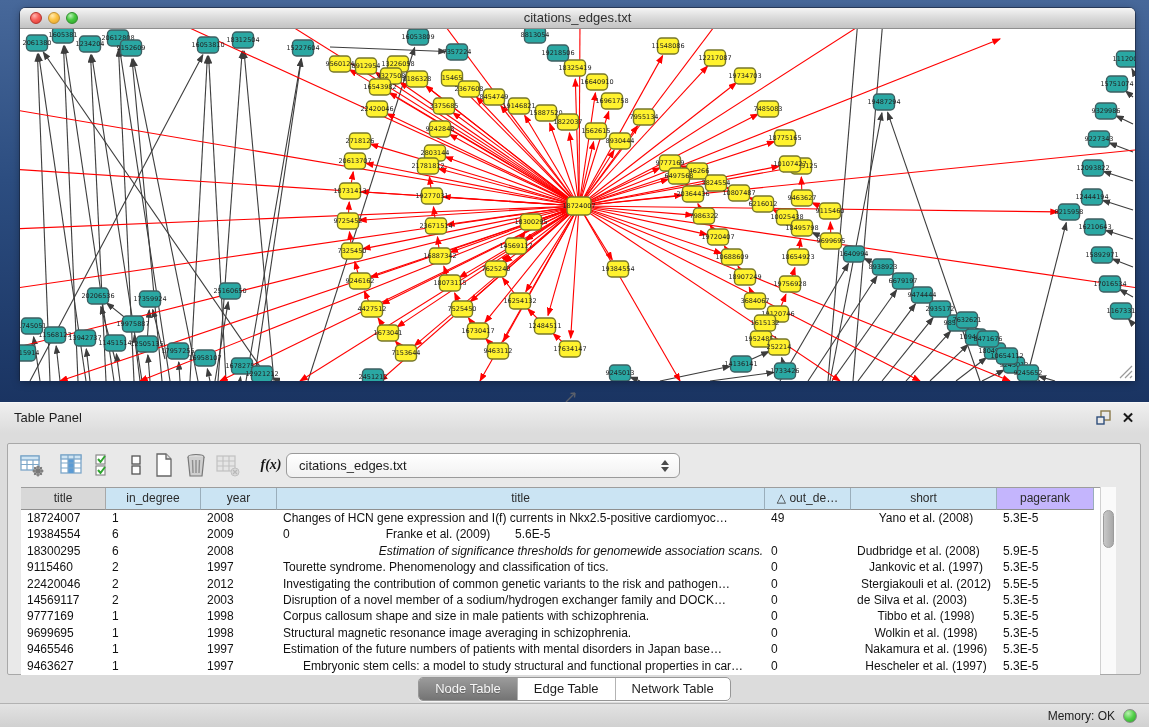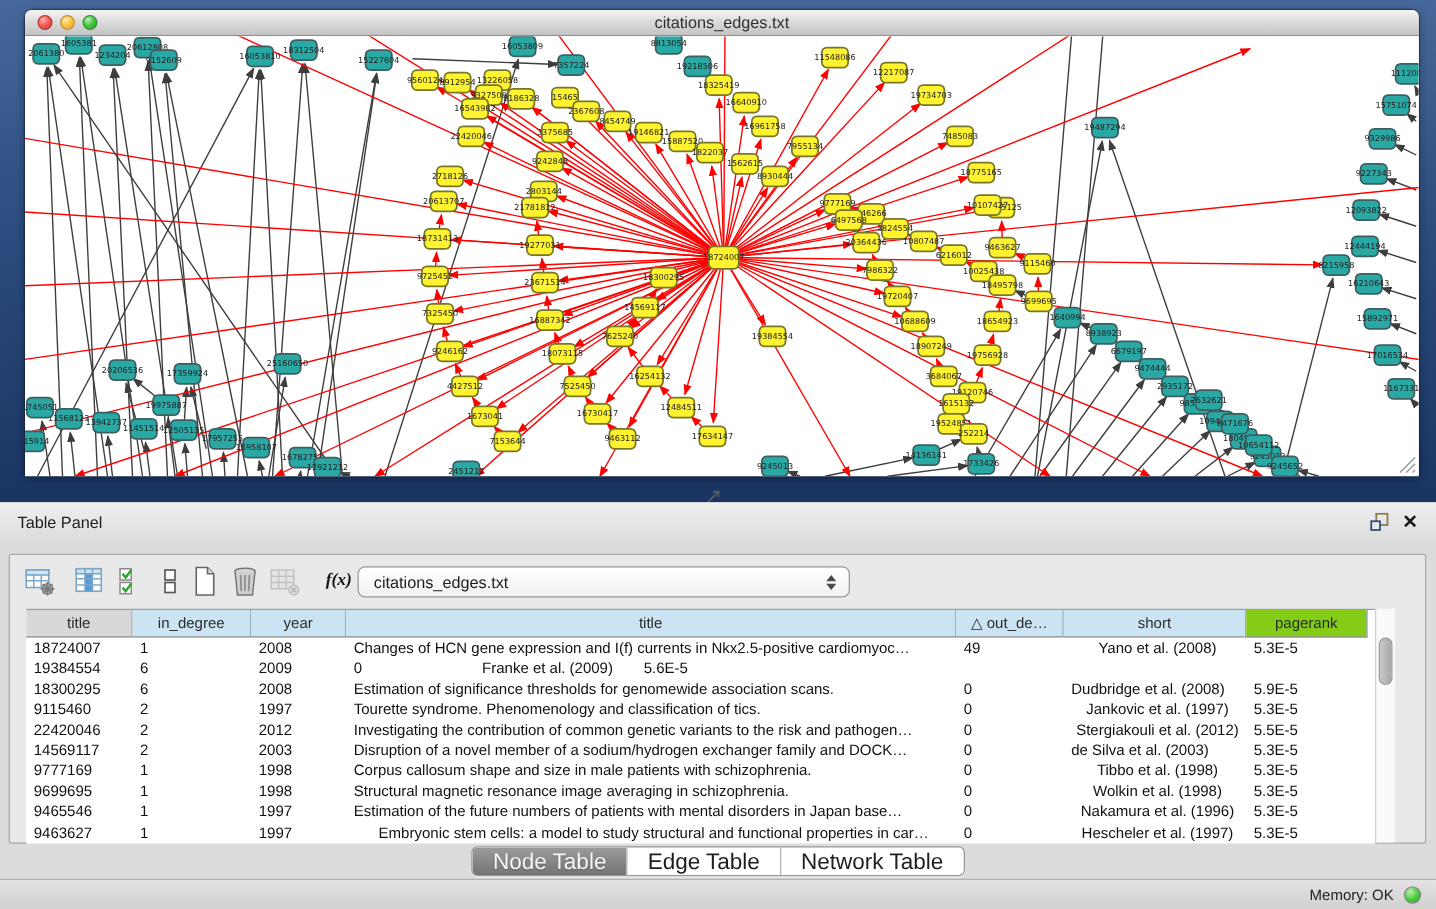--- a/index.html
+++ b/index.html
@@ -96,21 +96,21 @@
     position:absolute;left:2px;top:23px;width:11px;height:38px;border-radius:6px;
     background:linear-gradient(90deg,#c9c9c9,#a8a8a8);border:1px solid #9b9b9b;box-sizing:border-box;
   }
   
   .tabbar{position:absolute;left:0;top:272px;width:100%;height:28px;text-align:center;}
   .seg{
     display:inline-flex;height:22px;margin-top:2px;border:1px solid #979797;border-radius:5px;
     overflow:hidden;background:#fff;box-shadow:0 1px 0 rgba(255,255,255,.7);
   }
   .seg .tab{
-    font-size:18px;line-height:22px;padding:0 16px;color:#1e1e1e;border-right:1px solid #b3b3b3;cursor:default;
+    font-size:13px;line-height:22px;padding:0 16px;color:#1e1e1e;border-right:1px solid #b3b3b3;cursor:default;
   }
   .seg .tab:last-child{border-right:none;}
   .seg .tab.active{
     background:linear-gradient(180deg,#9b9b9b,#747474);color:#f7f7f7;
     text-shadow:0 1px 1px rgba(0,0,0,.25);
   }
   
   .statusbar{
     position:absolute;left:0;top:300px;width:100%;height:25px;
     border-top:1px solid #b2b2b2;background:linear-gradient(180deg,#e3e3e3,#cfcfcf);
@@ -951,21 +951,21 @@
     </div>
 
     <div class="table-area">
       <div class="thead" id="thead">
           <div class="th" style="width: 85px; background: rgb(216, 216, 216); border-right-color: rgb(168, 168, 168);">title</div>
           <div class="th" style="width: 95px; background: rgb(203, 228, 243); border-right-color: rgb(154, 174, 187);">in_degree</div>
           <div class="th" style="width: 76px; background: rgb(203, 228, 243); border-right-color: rgb(154, 174, 187);">year</div>
           <div class="th" style="width: 488px; background: rgb(203, 228, 243); border-right-color: rgb(154, 174, 187);">title</div>
           <div class="th" style="width: 86px; background: rgb(203, 228, 243); border-right-color: rgb(154, 174, 187);">△ out_de…</div>
           <div class="th" style="width: 146px; background: rgb(203, 228, 243); border-right-color: rgb(154, 174, 187);">short</div>
-          <div class="th" style="width: 97px; background: #84cc16; border-right-color: rgb(154, 174, 187);">pagerank</div>
+          <div class="th" style="width: 97px; background: #c4b5fd; border-right-color: rgb(154, 174, 187);">pagerank</div>
         </div>
       <div class="tbody" id="tbody">
           <div class="tr">
             <div class="td" style="width: 85px; text-align: left;">18724007</div>
             <div class="td" style="width: 95px; text-align: left;">1</div>
             <div class="td" style="width: 76px; text-align: left;">2008</div>
             <div class="td" style="width: 488px; text-align: left;">Changes of HCN gene expression and I(f) currents in Nkx2.5-positive cardiomyoc…</div>
             <div class="td" style="width: 86px; text-align: left;">49</div>
             <div class="td" style="width: 146px; text-align: center;">Yano et al. (2008)</div>
             <div class="td" style="width: 97px; text-align: left;">5.3E-5</div>
@@ -975,21 +975,21 @@
             <div class="td" style="width: 95px; text-align: left;">6</div>
             <div class="td" style="width: 76px; text-align: left;">2009</div>
             <div class="td" style="width: 86px; text-align: left;">0</div>
             <div class="td" style="width: 146px; text-align: center;">Franke et al. (2009)</div>
             <div class="td" style="width: 97px; text-align: left;">5.6E-5</div>
           </div>
           <div class="tr">
             <div class="td" style="width: 85px; text-align: left;">18300295</div>
             <div class="td" style="width: 95px; text-align: left;">6</div>
             <div class="td" style="width: 76px; text-align: left;">2008</div>
-            <div class="td" style="width: 488px; text-align: left;">Estimation of significance thresholds for genomewide association scans.</div>
+            <div class="td" style="width: 488px; text-align: right; font-style: italic;">Estimation of significance thresholds for genomewide association scans.</div>
             <div class="td" style="width: 86px; text-align: left;">0</div>
             <div class="td" style="width: 146px; ">Dudbridge et al. (2008)</div>
             <div class="td" style="width: 97px; text-align: left;">5.9E-5</div>
           </div>
           <div class="tr">
             <div class="td" style="width: 85px; text-align: left;">9115460</div>
             <div class="td" style="width: 95px; text-align: left;">2</div>
             <div class="td" style="width: 76px; text-align: left;">1997</div>
             <div class="td" style="width: 488px; text-align: left;">Tourette syndrome. Phenomenology and classification of tics.</div>
             <div class="td" style="width: 86px; text-align: left;">0</div>

